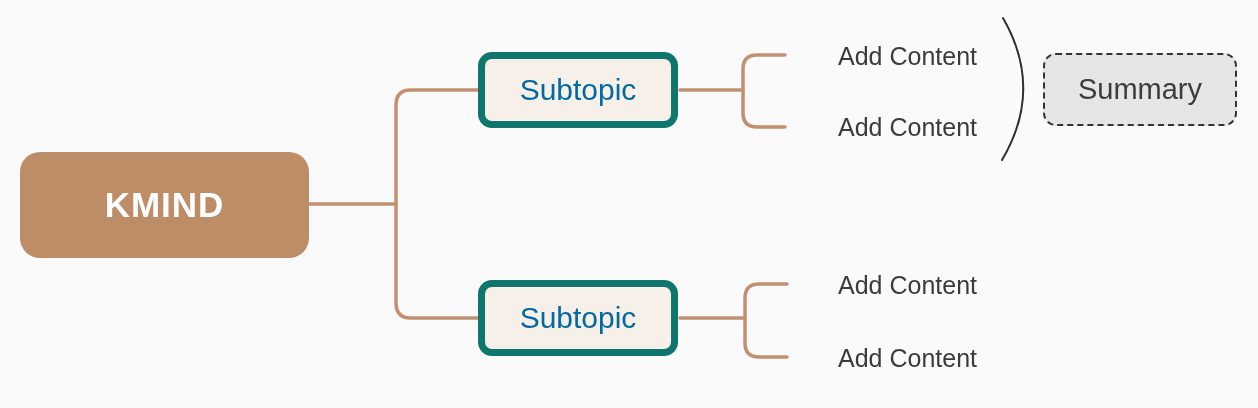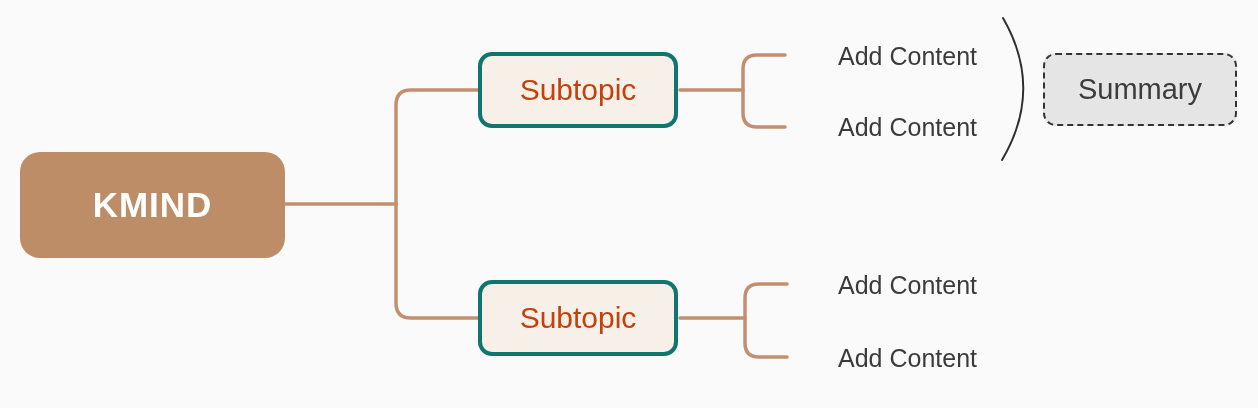--- a/index.html
+++ b/index.html
@@ -23,35 +23,35 @@
   }
   .node {
     position: absolute;
     display: flex;
     align-items: center;
     justify-content: center;
     cursor: pointer;
   }
   .root-node {
     left: 20px; top: 152px;
-    width: 265px; height: 106px;
+    width: 289px; height: 106px;
     background: #bd8d68;
     border-radius: 20px;
     color: #ffffff;
     font-size: 35px;
     font-weight: bold;
     letter-spacing: 1px;
   }
   .subtopic-node {
     left: 478px;
     width: 200px; height: 76px;
     background: #f6f0e8;
-    border: 4px solid #0f766e;
+    border: 7px solid #0f766e;
     border-radius: 14px;
-    color: #c2410c;
+    color: #0369a1;
     font-size: 30px;
   }
   .subtopic-top { top: 52px; }
   .subtopic-bottom { top: 280px; }
   .leaf-label {
     position: absolute;
     left: 822px;
     height: 32px;
     display: flex;
     align-items: center;

